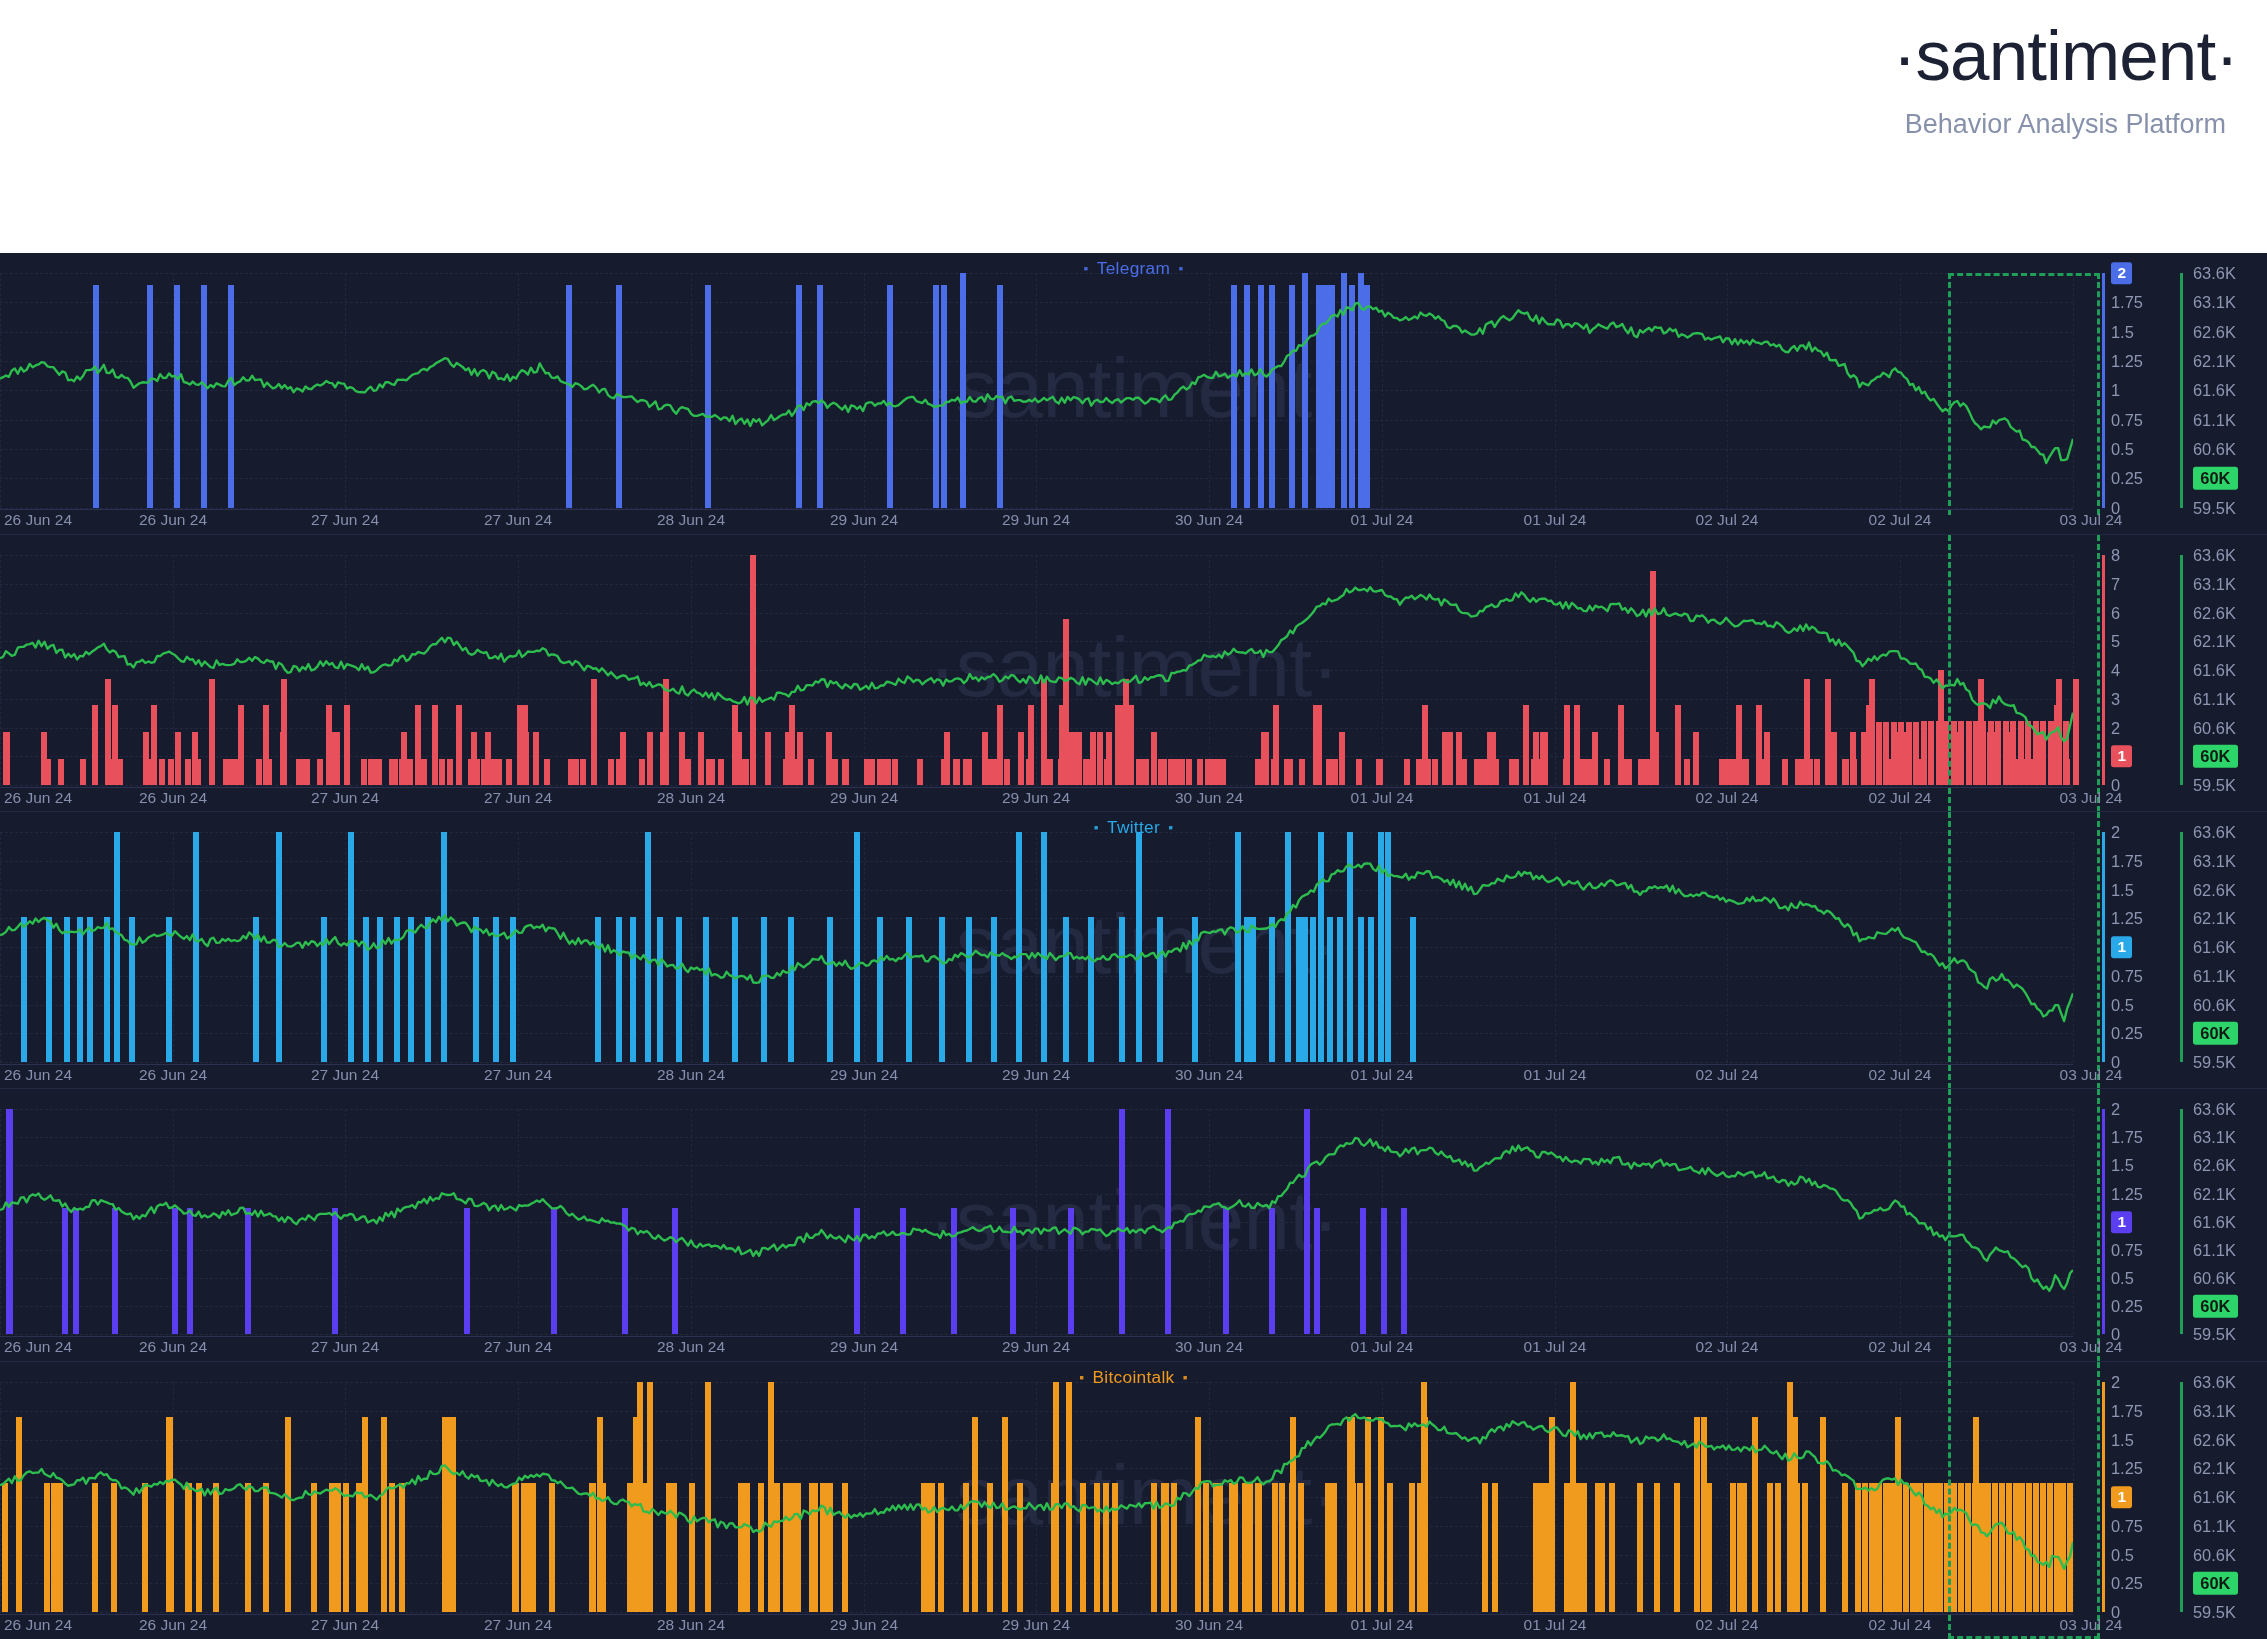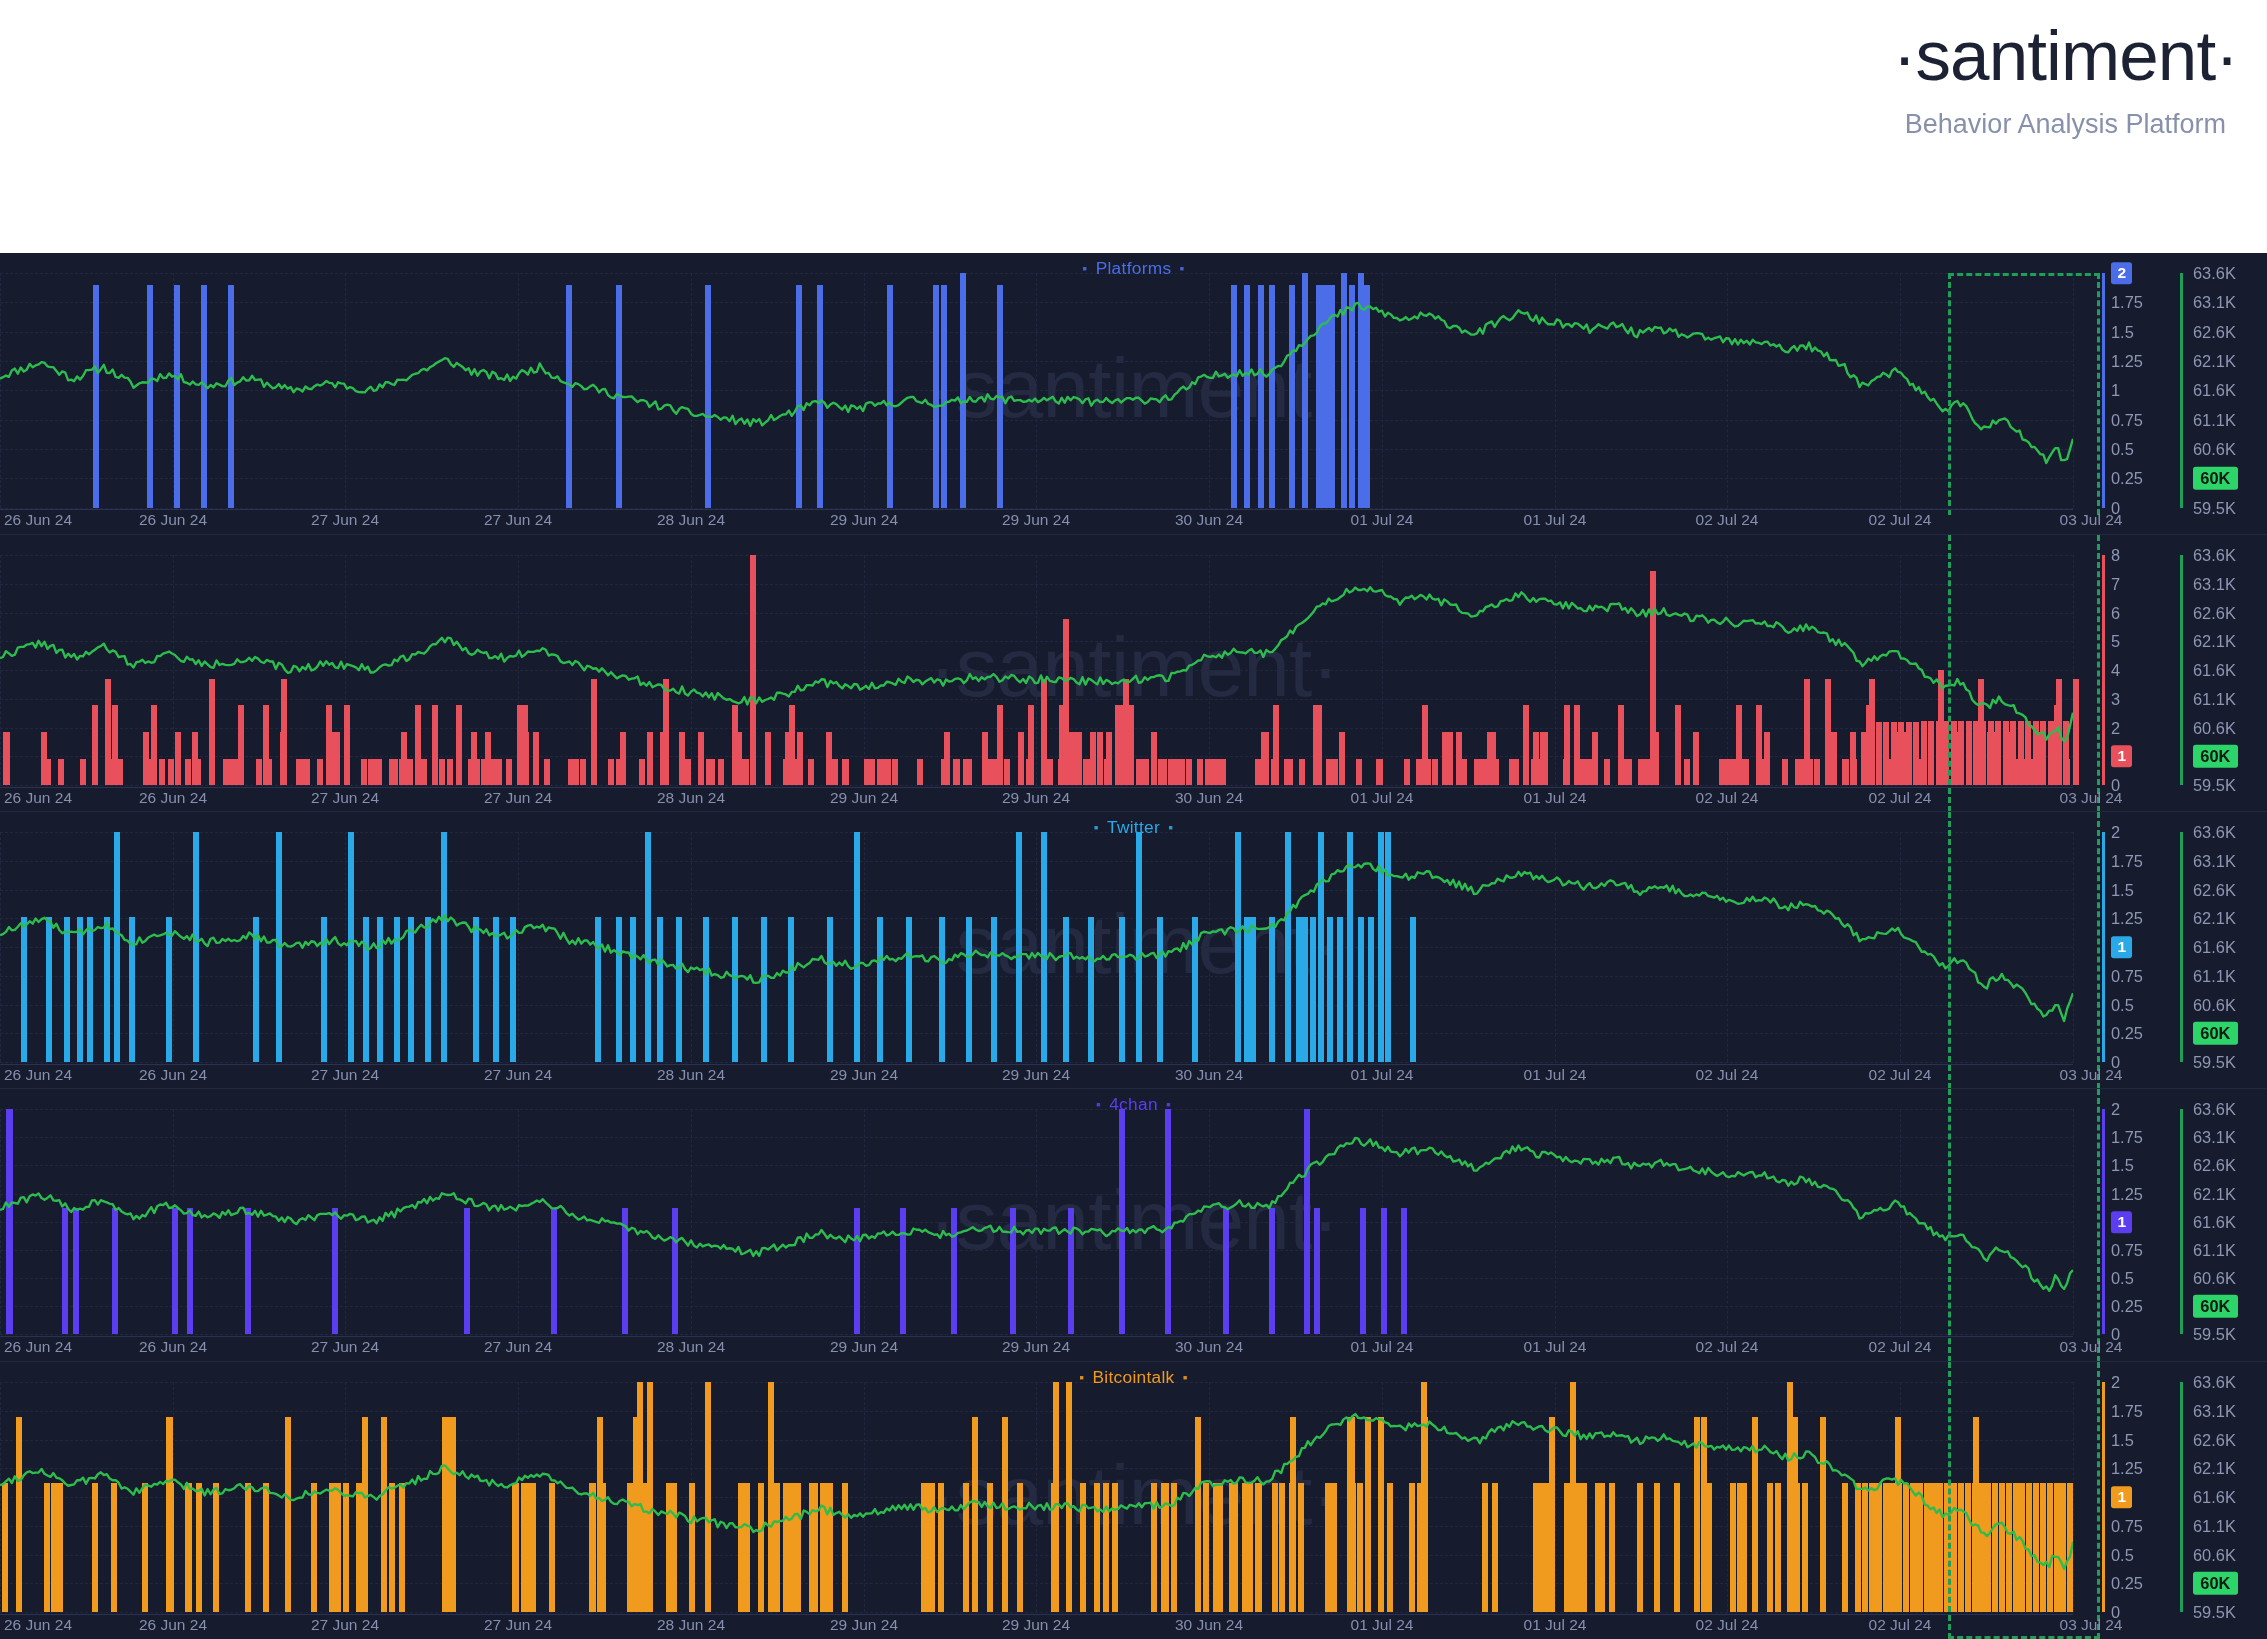--- a/index.html
+++ b/index.html
@@ -157,21 +157,21 @@
 
 <div id="header">
   <div id="brand">
     <div id="brand-word">·santiment·</div>
     <div id="brand-tag">Behavior Analysis Platform</div>
   </div>
 </div>
 
 <div id="charts">
     <div class="panel p0">
-      <div class="legend"><span class="dot" style="color:#4b6ee8">▪</span><span class="lbl" style="color:#4b6ee8">Platforms</span><span class="dot" style="color:#4b6ee8">▪</span></div>
+      <div class="legend"><span class="dot" style="color:#4b6ee8">▪</span><span class="lbl" style="color:#4b6ee8">Telegram</span><span class="dot" style="color:#4b6ee8">▪</span></div>
       <div class="watermark">·santiment·</div>
       <div class="plot">
         <div class="grid">
           <div class="h" style="top:0px"></div>
           <div class="h" style="top:29px"></div>
           <div class="h" style="top:59px"></div>
           <div class="h" style="top:88px"></div>
           <div class="h" style="top:117px"></div>
           <div class="h" style="top:147px"></div>
           <div class="h" style="top:176px"></div>
@@ -805,21 +805,20 @@
         <span class="tk" style="left:1036px">29 Jun 24</span>
         <span class="tk" style="left:1209px">30 Jun 24</span>
         <span class="tk" style="left:1382px">01 Jul 24</span>
         <span class="tk" style="left:1555px">01 Jul 24</span>
         <span class="tk" style="left:1727px">02 Jul 24</span>
         <span class="tk" style="left:1900px">02 Jul 24</span>
         <span class="tk" style="left:2091px">03 Jul 24</span>
       </div>
     </div>
     <div class="panel p3">
-      <div class="legend"><span class="dot" style="color:#5b3ef0">▪</span><span class="lbl" style="color:#5b3ef0">4chan</span><span class="dot" style="color:#5b3ef0">▪</span></div>
       <div class="watermark">·santiment·</div>
       <div class="plot">
         <div class="grid">
           <div class="h" style="top:0px"></div>
           <div class="h" style="top:28px"></div>
           <div class="h" style="top:56px"></div>
           <div class="h" style="top:85px"></div>
           <div class="h" style="top:113px"></div>
           <div class="h" style="top:141px"></div>
           <div class="h" style="top:169px"></div>

